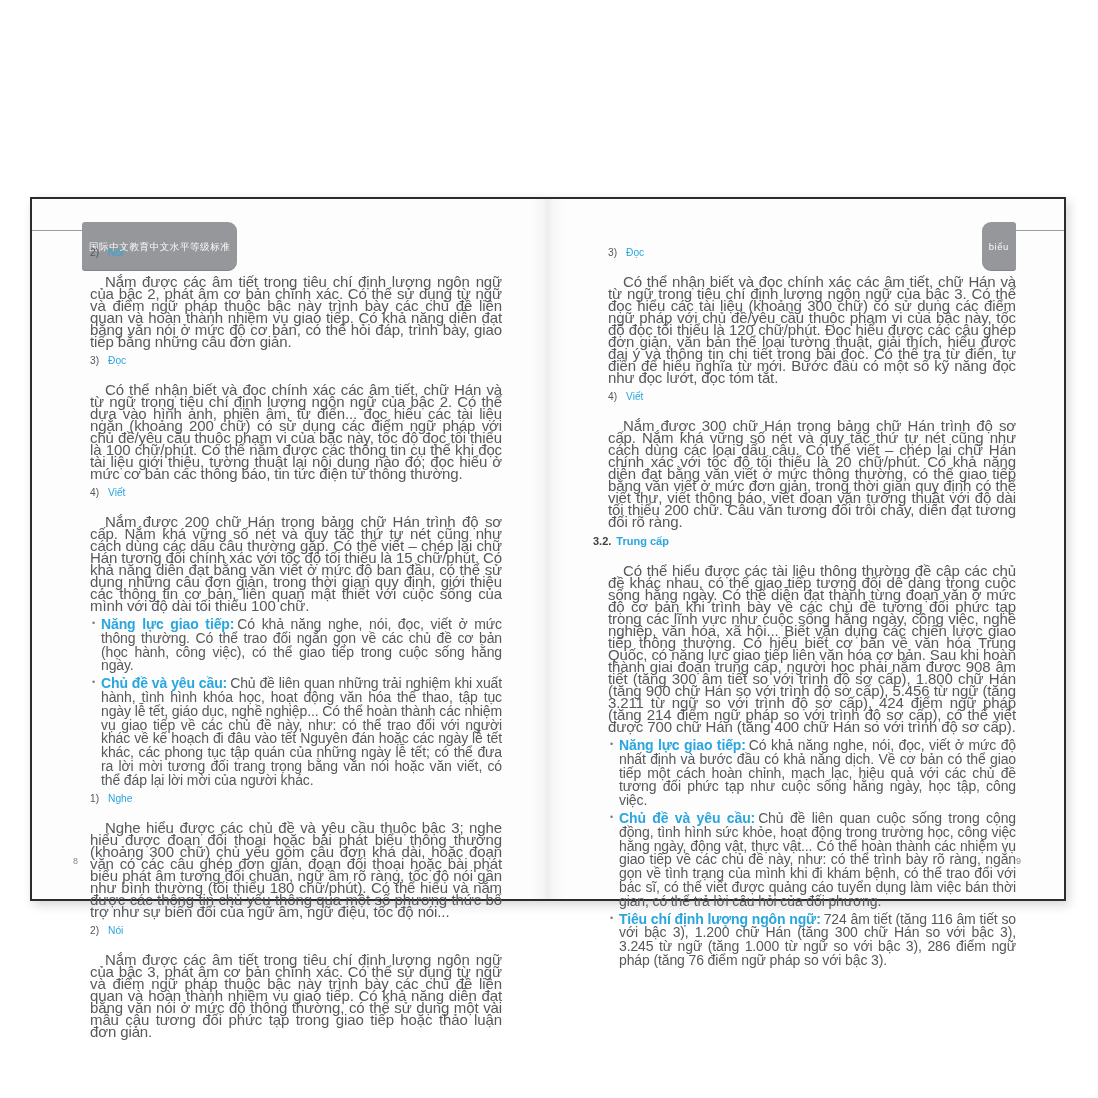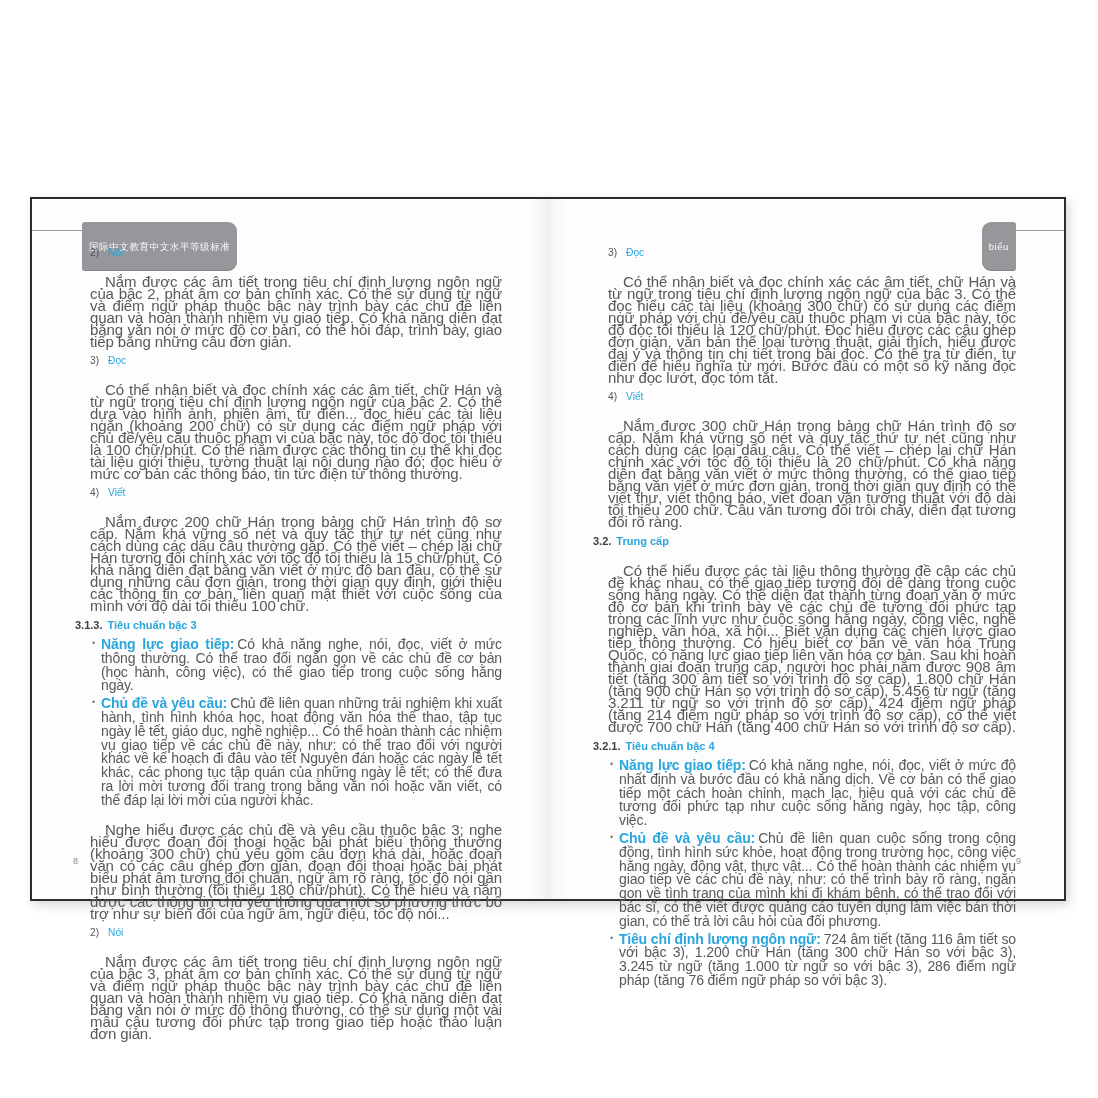--- a/index.html
+++ b/index.html
@@ -73,31 +73,31 @@
         <div class="h-num">
           <span class="n">3)</span><span class="t">Đọc</span>
         </div>
         <p class="para">Có thể nhận biết và đọc chính xác các âm tiết, chữ Hán và từ ngữ trong tiêu chí định lượng ngôn ngữ của bậc 2. Có thể dựa vào hình ảnh, phiên âm, từ điển... đọc hiểu các tài liệu ngắn (khoảng 200 chữ) có sử dụng các điểm ngữ pháp với chủ đề/yêu cầu thuộc phạm vi của bậc này, tốc độ đọc tối thiểu là 100 chữ/phút. Có thể nắm được các thông tin cụ thể khi đọc tài liệu giới thiệu, tường thuật lại nội dung nào đó; đọc hiểu ở mức cơ bản các thông báo, tin tức điện tử thông thường.</p>
 
         <div class="h-num">
           <span class="n">4)</span><span class="t">Viết</span>
         </div>
         <p class="para">Nắm được 200 chữ Hán trong bảng chữ Hán trình độ sơ cấp. Nắm khá vững số nét và quy tắc thứ tự nét cũng như cách dùng các dấu câu thường gặp. Có thể viết – chép lại chữ Hán tương đối chính xác với tốc độ tối thiểu là 15 chữ/phút. Có khả năng diễn đạt bằng văn viết ở mức độ ban đầu, có thể sử dụng những câu đơn giản, trong thời gian quy định, giới thiệu các thông tin cơ bản, liên quan mật thiết với cuộc sống của mình với độ dài tối thiểu 100 chữ.</p>
 
-        <div class="sec-h">
-          <span class="n">3.1.3.</span><span class="t">Tiêu chuẩn bậc 3</span>
-        </div>
 
         <div class="bullet">
           <span class="bl">Năng lực giao tiếp:</span><span>Có khả năng nghe, nói, đọc, viết ở mức thông thường. Có thể trao đổi ngắn gọn về các chủ đề cơ bản (học hành, công việc), có thể giao tiếp trong cuộc sống hằng ngày.</span>
         </div>
         <div class="bullet">
           <span class="bl">Chủ đề và yêu cầu:</span><span>Chủ đề liên quan những trải nghiệm khi xuất hành, tình hình khóa học, hoạt động văn hóa thể thao, tập tục ngày lễ tết, giáo dục, nghề nghiệp... Có thể hoàn thành các nhiệm vụ giao tiếp về các chủ đề này, như: có thể trao đổi với người khác về kế hoạch đi đâu vào tết Nguyên đán hoặc các ngày lễ tết khác, các phong tục tập quán của những ngày lễ tết; có thể đưa ra lời mời tương đối trang trọng bằng văn nói hoặc văn viết, có thể đáp lại lời mời của người khác.</span>
         </div>
 
+        <div class="h-num">
+          <span class="n">1)</span><span class="t">Nghe</span>
+        </div>
         <p class="para">Nghe hiểu được các chủ đề và yêu cầu thuộc bậc 3; nghe hiểu được đoạn đối thoại hoặc bài phát biểu thông thường (khoảng 300 chữ) chủ yếu gồm câu đơn khá dài, hoặc đoạn văn có các câu ghép đơn giản, đoạn đối thoại hoặc bài phát biểu phát âm tương đối chuẩn, ngữ âm rõ ràng, tốc độ nói gần như bình thường (tối thiểu 180 chữ/phút). Có thể hiểu và nắm được các thông tin chủ yếu thông qua một số phương thức bổ trợ như sự biến đổi của ngữ âm, ngữ điệu, tốc độ nói...</p>
 
         <div class="h-num">
           <span class="n">2)</span><span class="t">Nói</span>
         </div>
         <p class="para">Nắm được các âm tiết trong tiêu chí định lượng ngôn ngữ của bậc 3, phát âm cơ bản chính xác. Có thể sử dụng từ ngữ và điểm ngữ pháp thuộc bậc này trình bày các chủ đề liên quan và hoàn thành nhiệm vụ giao tiếp. Có khả năng diễn đạt bằng văn nói ở mức độ thông thường, có thể sử dụng một vài mẫu câu tương đối phức tạp trong giao tiếp hoặc thảo luận đơn giản.</p>
       </div>
 
       <div class="pagenum">8</div>
     </div>
@@ -115,23 +115,20 @@
         <div class="h-num">
           <span class="n">4)</span><span class="t">Viết</span>
         </div>
         <p class="para">Nắm được 300 chữ Hán trong bảng chữ Hán trình độ sơ cấp. Nắm khá vững số nét và quy tắc thứ tự nét cũng như cách dùng các loại dấu câu. Có thể viết – chép lại chữ Hán chính xác với tốc độ tối thiểu là 20 chữ/phút. Có khả năng diễn đạt bằng văn viết ở mức thông thường, có thể giao tiếp bằng văn viết ở mức đơn giản, trong thời gian quy định có thể viết thư, viết thông báo, viết đoạn văn tường thuật với độ dài tối thiểu 200 chữ. Câu văn tương đối trôi chảy, diễn đạt tương đối rõ ràng.</p>
 
         <div class="sec-h">
           <span class="n">3.2.</span><span class="t">Trung cấp</span>
         </div>
         <p class="para">Có thể hiểu được các tài liệu thông thường đề cập các chủ đề khác nhau, có thể giao tiếp tương đối dễ dàng trong cuộc sống hằng ngày. Có thể diễn đạt thành từng đoạn văn ở mức độ cơ bản khi trình bày về các chủ đề tương đối phức tạp trong các lĩnh vực như cuộc sống hằng ngày, công việc, nghề nghiệp, văn hóa, xã hội... Biết vận dụng các chiến lược giao tiếp thông thường. Có hiểu biết cơ bản về văn hóa Trung Quốc, có năng lực giao tiếp liên văn hóa cơ bản. Sau khi hoàn thành giai đoạn trung cấp, người học phải nắm được 908 âm tiết (tăng 300 âm tiết so với trình độ sơ cấp), 1.800 chữ Hán (tăng 900 chữ Hán so với trình độ sơ cấp), 5.456 từ ngữ (tăng 3.211 từ ngữ so với trình độ sơ cấp), 424 điểm ngữ pháp (tăng 214 điểm ngữ pháp so với trình độ sơ cấp), có thể viết được 700 chữ Hán (tăng 400 chữ Hán so với trình độ sơ cấp).</p>
 
-        <div class="sec-h">
-          <span class="n">3.2.1.</span><span class="t">Tiêu chuẩn bậc 4</span>
-        </div>
 
         <div class="bullet">
           <span class="bl">Năng lực giao tiếp:</span><span>Có khả năng nghe, nói, đọc, viết ở mức độ nhất định và bước đầu có khả năng dịch. Về cơ bản có thể giao tiếp một cách hoàn chỉnh, mạch lạc, hiệu quả với các chủ đề tương đối phức tạp như cuộc sống hằng ngày, học tập, công việc.</span>
         </div>
         <div class="bullet">
           <span class="bl">Chủ đề và yêu cầu:</span><span>Chủ đề liên quan cuộc sống trong cộng đồng, tình hình sức khỏe, hoạt động trong trường học, công việc hằng ngày, động vật, thực vật... Có thể hoàn thành các nhiệm vụ giao tiếp về các chủ đề này, như: có thể trình bày rõ ràng, ngắn gọn về tình trạng của mình khi đi khám bệnh, có thể trao đổi với bác sĩ, có thể viết được quảng cáo tuyển dụng làm việc bán thời gian, có thể trả lời câu hỏi của đối phương.</span>
         </div>
         <div class="bullet">
           <span class="bl">Tiêu chí định lượng ngôn ngữ:</span><span>724 âm tiết (tăng 116 âm tiết so với bậc 3), 1.200 chữ Hán (tăng 300 chữ Hán so với bậc 3), 3.245 từ ngữ (tăng 1.000 từ ngữ so với bậc 3), 286 điểm ngữ pháp (tăng 76 điểm ngữ pháp so với bậc 3).</span>
         </div>

